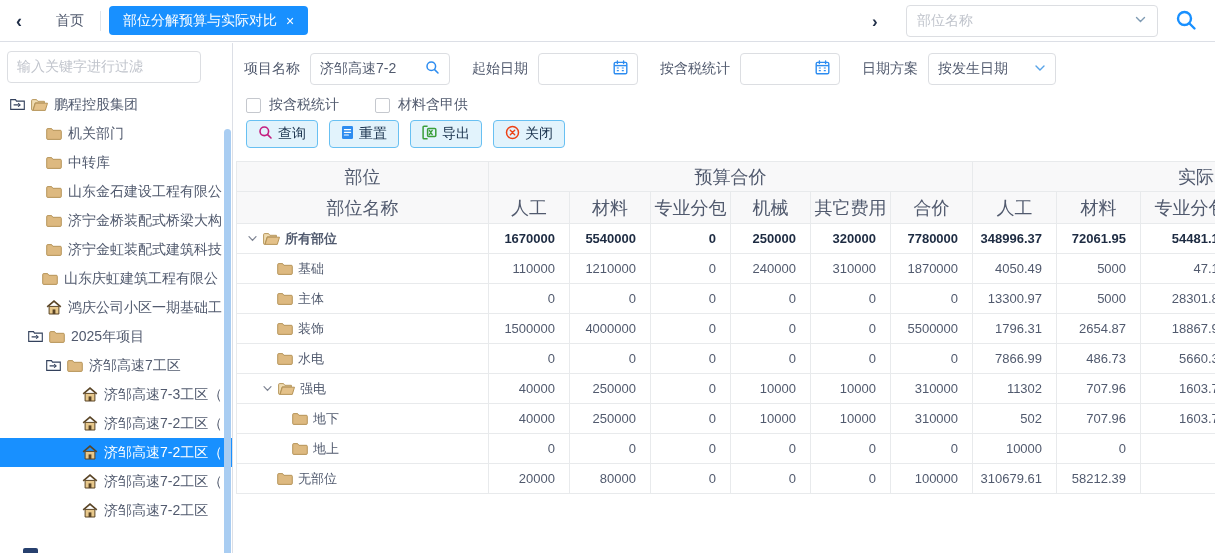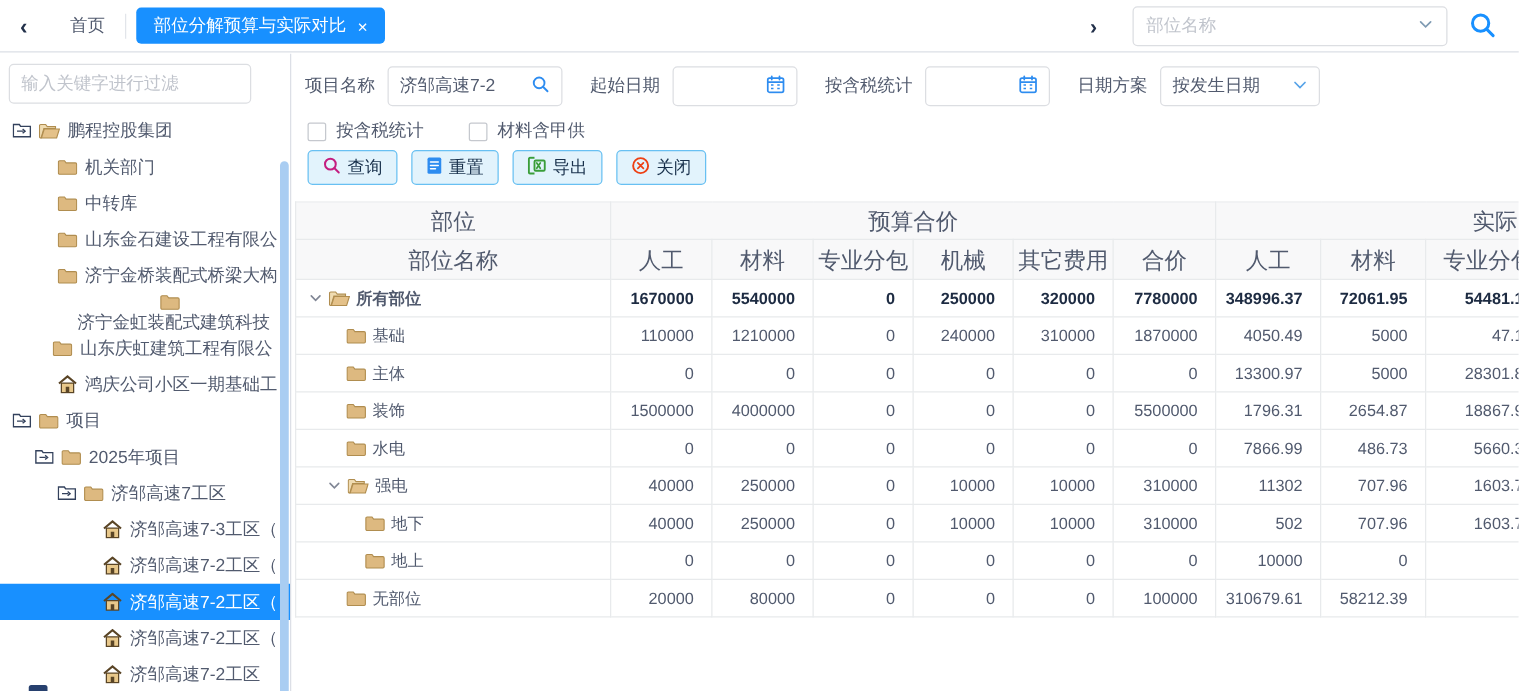--- a/index.html
+++ b/index.html
@@ -138,21 +138,21 @@
         <span>山东金石建设工程有限公</span>
       </div>
       <div class="tree-row" style="padding-left: 46px;">
         <span class="ic">
           <svg width="16" height="14" viewBox="0 0 16 14">
             <path d="M.7 2.6a1 1 0 011-1h3.9l1.3 1.7h7.4a1 1 0 011 1v7.1a1 1 0 01-1 1H1.7a1 1 0 01-1-1z" fill="#ddb980" stroke="#b08d4f" stroke-width=".9"></path>
           </svg>
         </span>
         <span>济宁金桥装配式桥梁大构</span>
       </div>
-      <div class="tree-row" style="padding-left: 46px; flex-direction: column;">
+      <div class="tree-row" style="padding-left: 46px;">
         <span class="ic">
           <svg width="16" height="14" viewBox="0 0 16 14">
             <path d="M.7 2.6a1 1 0 011-1h3.9l1.3 1.7h7.4a1 1 0 011 1v7.1a1 1 0 01-1 1H1.7a1 1 0 01-1-1z" fill="#ddb980" stroke="#b08d4f" stroke-width=".9"></path>
           </svg>
         </span>
         <span>济宁金虹装配式建筑科技</span>
       </div>
       <div class="tree-row" style="padding-left: 42px;">
         <span class="ic">
           <svg width="16" height="14" viewBox="0 0 16 14">
@@ -163,34 +163,20 @@
       </div>
       <div class="tree-row" style="padding-left: 46px;">
         <span class="ic">
           <svg width="16" height="15" viewBox="0 0 16 15">
             <path d="M1.2 6.8L8 1.2l6.8 5.6" fill="none" stroke="#5a4526" stroke-width="1.7"></path>
             <path d="M3.1 6.4h9.8v7.6H3.1z" fill="#e8c88b" stroke="#5a4526" stroke-width="1"></path>
             <path d="M6.6 14V9.4h2.8V14z" fill="#5a4526"></path>
           </svg>
         </span>
         <span>鸿庆公司小区一期基础工</span>
-      </div>
-      <div class="tree-row" style="padding-left: 10px;">
-        <span class="sw">
-          <svg width="15" height="13" viewBox="0 0 15 13">
-            <path d="M.7 1.6h4.8l1 1.5h7.8v8.3H.7z" fill="none" stroke="#33415c" stroke-width="1.1"></path>
-            <path d="M3.6 6.9h5M8.1 5.2l2 1.7-2 1.7" fill="none" stroke="#33415c" stroke-width="1.1"></path>
-          </svg>
-        </span>
-        <span class="ic">
-          <svg width="16" height="14" viewBox="0 0 16 14">
-            <path d="M.7 2.6a1 1 0 011-1h3.9l1.3 1.7h7.4a1 1 0 011 1v7.1a1 1 0 01-1 1H1.7a1 1 0 01-1-1z" fill="#ddb980" stroke="#b08d4f" stroke-width=".9"></path>
-          </svg>
-        </span>
-        <span>项目</span>
       </div>
       <div class="tree-row" style="padding-left: 28px;">
         <span class="sw">
           <svg width="15" height="13" viewBox="0 0 15 13">
             <path d="M.7 1.6h4.8l1 1.5h7.8v8.3H.7z" fill="none" stroke="#33415c" stroke-width="1.1"></path>
             <path d="M3.6 6.9h5M8.1 5.2l2 1.7-2 1.7" fill="none" stroke="#33415c" stroke-width="1.1"></path>
           </svg>
         </span>
         <span class="ic">
           <svg width="16" height="14" viewBox="0 0 16 14">

